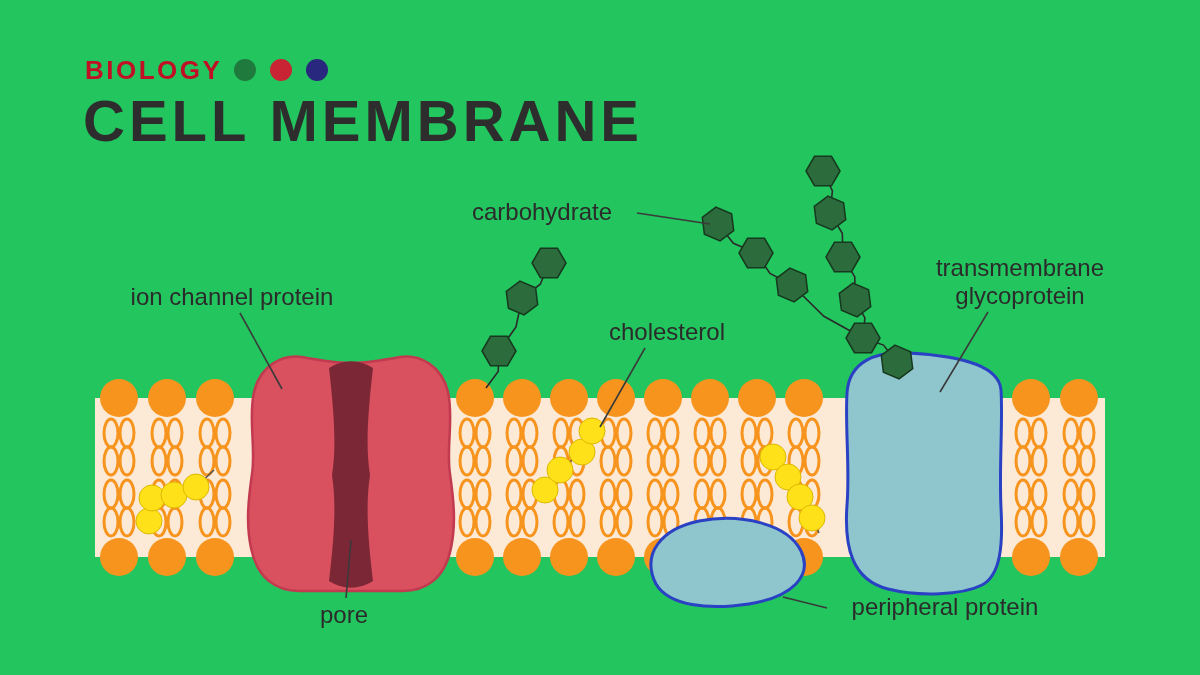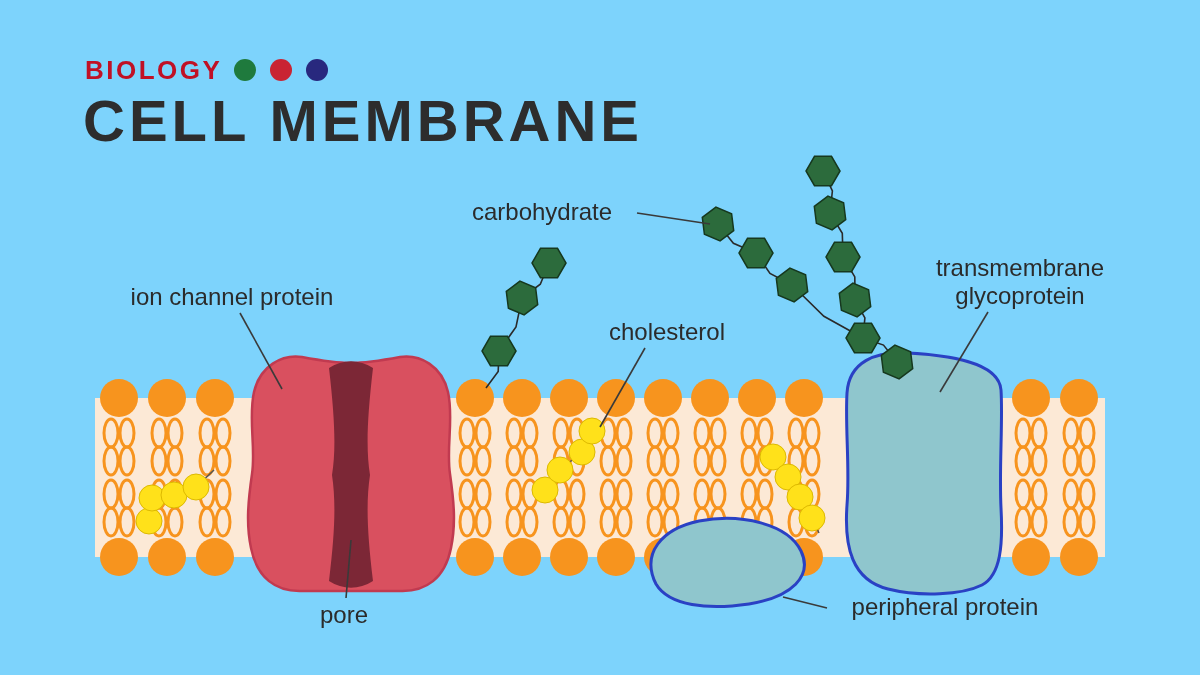--- a/index.html
+++ b/index.html
@@ -1,16 +1,16 @@
 <!DOCTYPE html>
 <html><head>
 <meta charset="utf-8">
 <style>
   html,body{margin:0;padding:0;background:#ffffff}
-  .stage{position:relative;width:1200px;height:675px;background:#7dd3fc;overflow:hidden;
+  .stage{position:relative;width:1200px;height:675px;background:#22c55e;overflow:hidden;
          font-family:"Liberation Sans",sans-serif;}
   text{font-family:"Liberation Sans",sans-serif;}
   .label{font-size:24px;fill:#2b2b2b;}
   .series{font-size:26px;font-weight:bold;letter-spacing:2.5px;}
   .title{font-size:58px;font-weight:bold;letter-spacing:4px;fill:#2d2d2d;}
   .pointer{stroke:#3a3a3a;stroke-width:1.6px;}
 </style>
 </head>
 <body>
 

